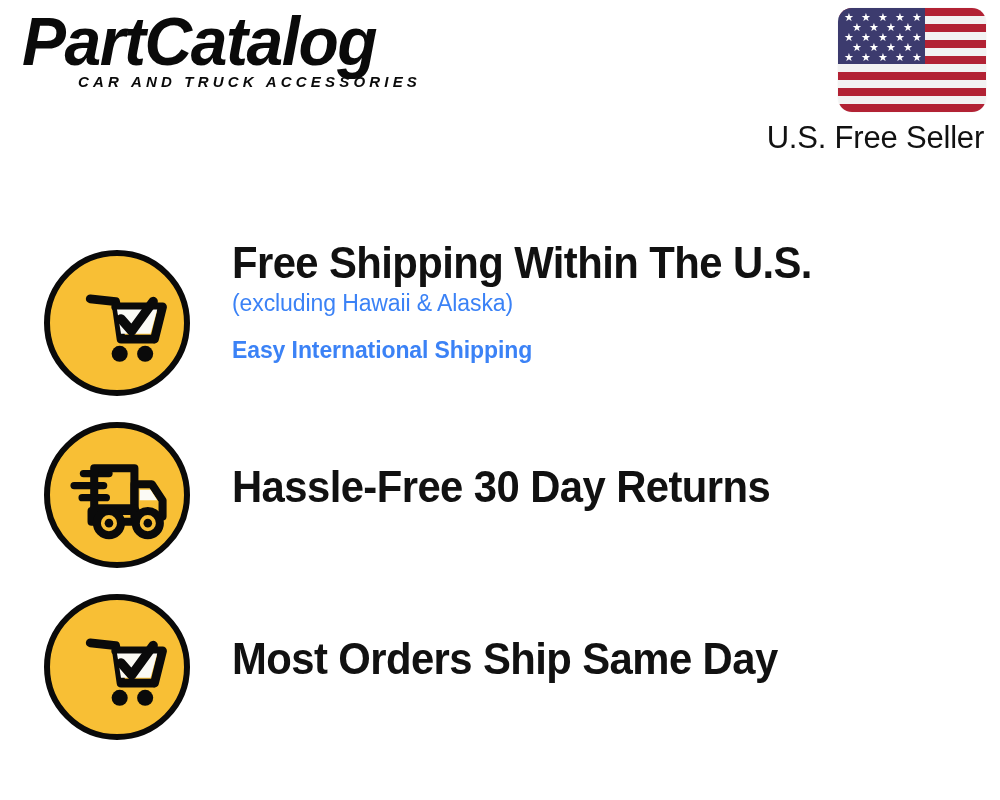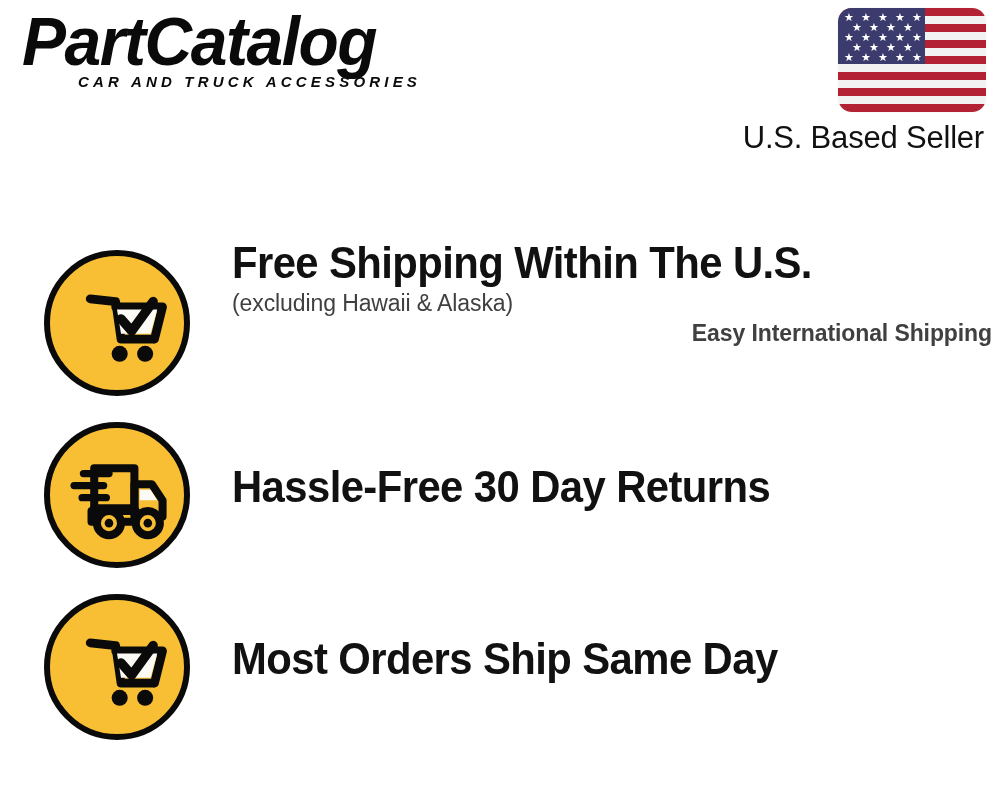--- a/index.html
+++ b/index.html
@@ -135,28 +135,27 @@
     letter-spacing: -0.6px;
     color: #111111;
     transform: scaleX(0.95);
     transform-origin: left center;
     white-space: nowrap;
   }
   .subline {
     font-size: 23px;
     font-weight: 400;
     line-height: 30px;
-    color: #404040;
+    color: #3b82f6;
     letter-spacing: -0.1px;
     white-space: nowrap;
   }
   .subline.bold {
     font-weight: bold;
-    margin-top: 0;
-    text-align: right;
+    margin-top: 17px;
   }
   #feature-row-0 .feature-text { top: -4px; }
   #feature-row-1 .feature-text { top: 48px; }
   #feature-row-2 .feature-text { top: 48px; }
 </style>
 </head>
 <body>
 
 <div id="brand-logo">
   <div id="brand-wordmark">PartCatalog</div>
@@ -197,21 +196,21 @@
       <span class="star" style="left:31px;top:34px;">★</span>
       <span class="star" style="left:48px;top:34px;">★</span>
       <span class="star" style="left:65px;top:34px;">★</span>
       <span class="star" style="left:6px;top:44px;">★</span>
       <span class="star" style="left:23px;top:44px;">★</span>
       <span class="star" style="left:40px;top:44px;">★</span>
       <span class="star" style="left:57px;top:44px;">★</span>
       <span class="star" style="left:74px;top:44px;">★</span>
     </span>
   </span>
-  <span id="us-seller-label">U.S. Based Seller</span>
+  <span id="us-seller-label">U.S. Free Seller</span>
 </div>
 
 <div class="feature-row" id="feature-row-0">
   <div class="badge-icon">
     <svg viewBox="0 0 100 100" xmlns="http://www.w3.org/2000/svg">
       <path d="M30 32 L49 34 L53 62 L77 62" fill="none" stroke="#0a0a0a" stroke-width="6.5" stroke-linecap="round" stroke-linejoin="round"></path>
       <path d="M49 38 L84 38 L78 62" fill="none" stroke="#0a0a0a" stroke-width="6.5" stroke-linecap="round" stroke-linejoin="round"></path>
       <path d="M50 40 L80 40 L75 58 L53 58 Z" fill="#fbfaf5"></path>
       <path d="M53 47 L61 56 L77 34" fill="none" stroke="#0a0a0a" stroke-width="7" stroke-linecap="round" stroke-linejoin="round"></path>
       <circle cx="52" cy="73" r="6" fill="#0a0a0a"></circle>

